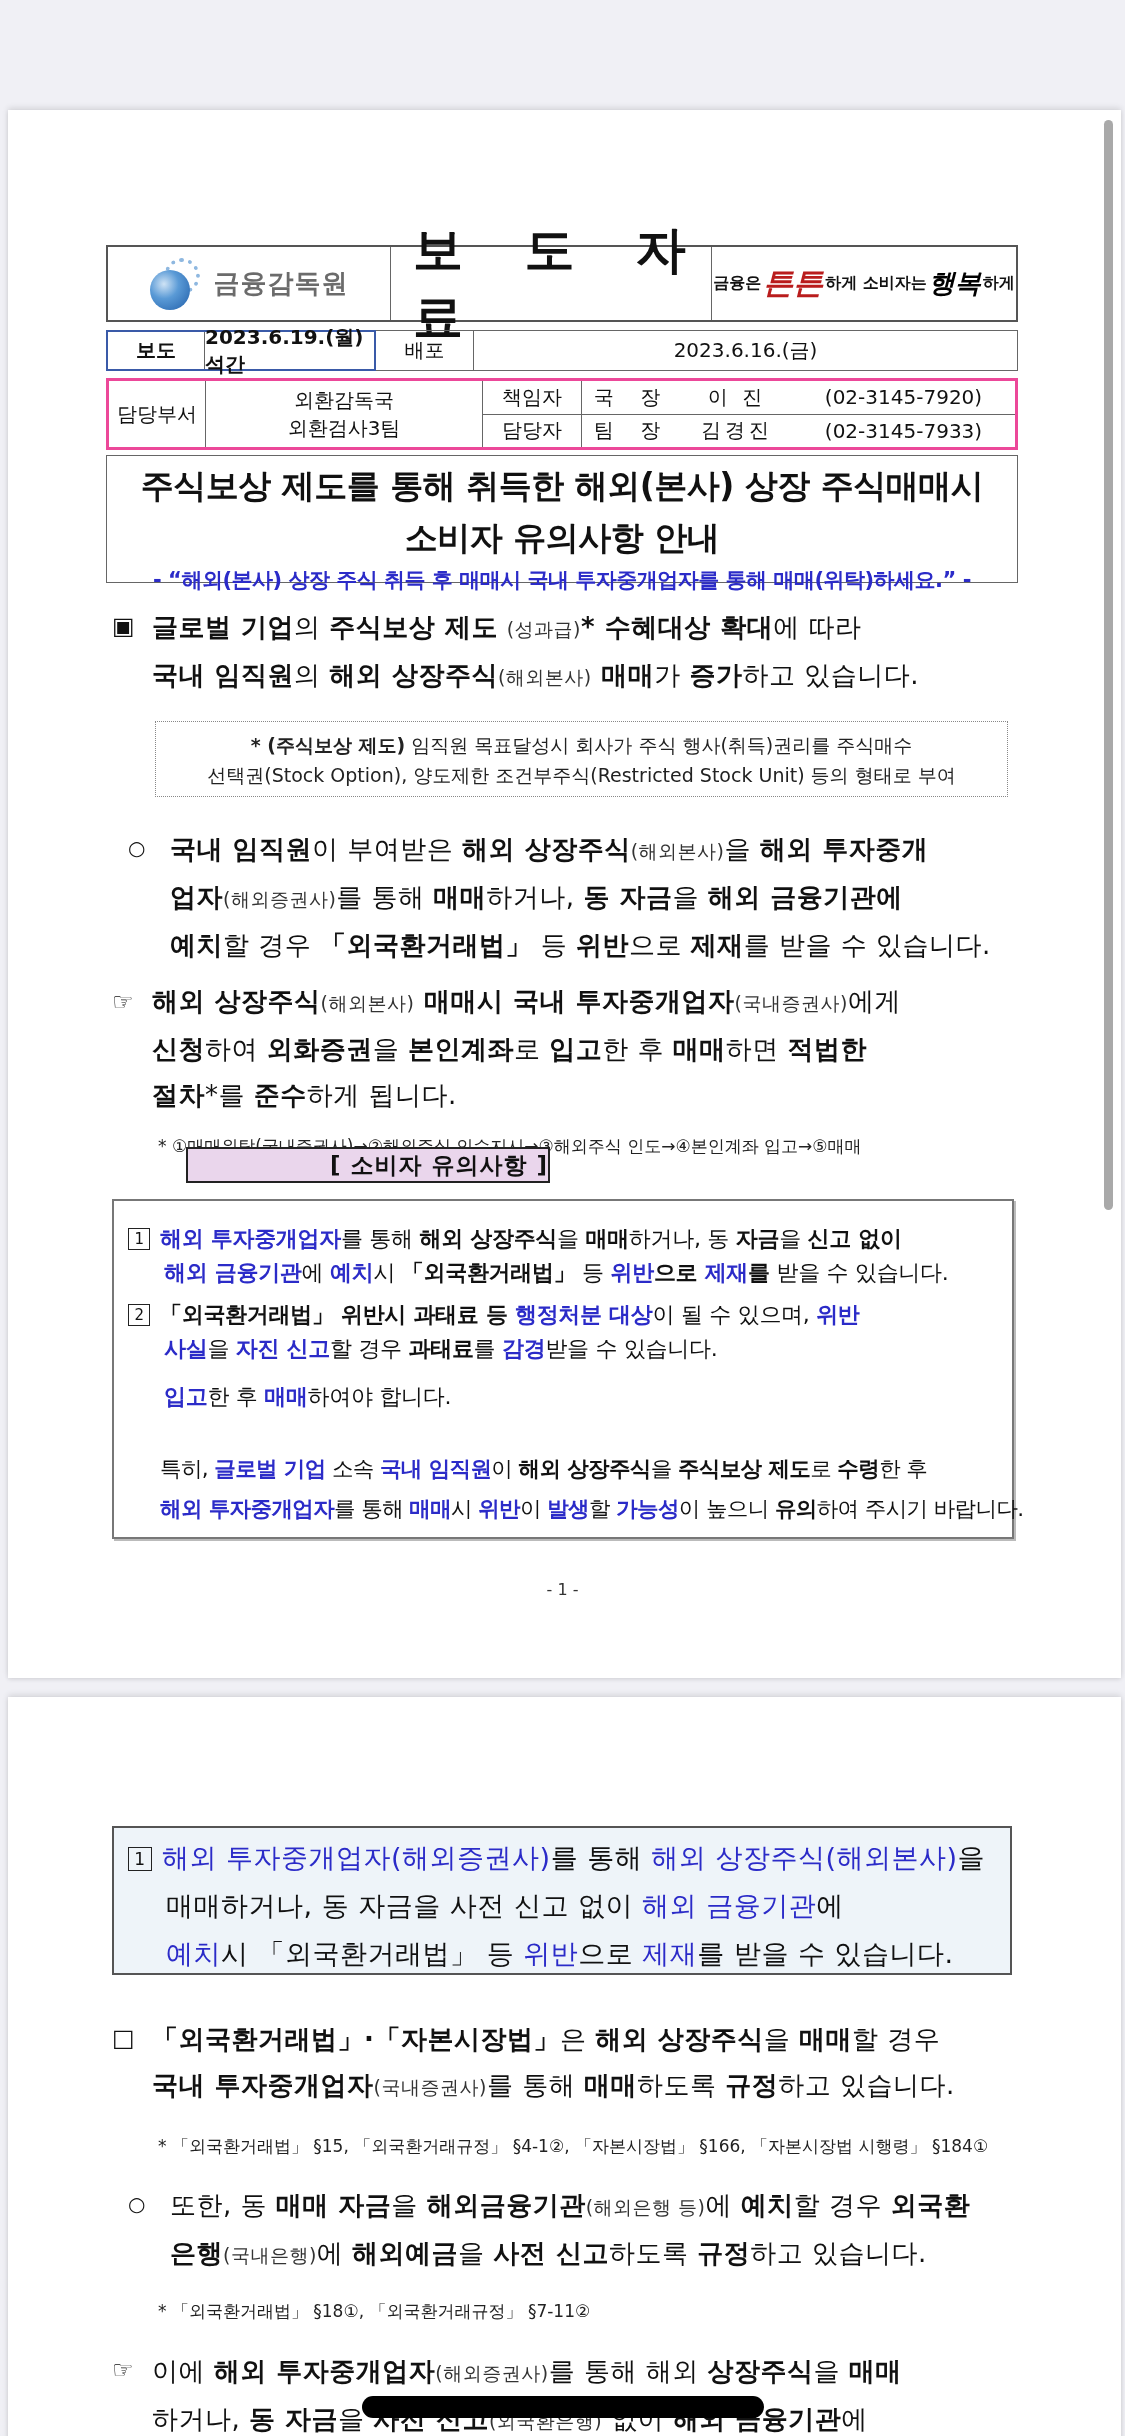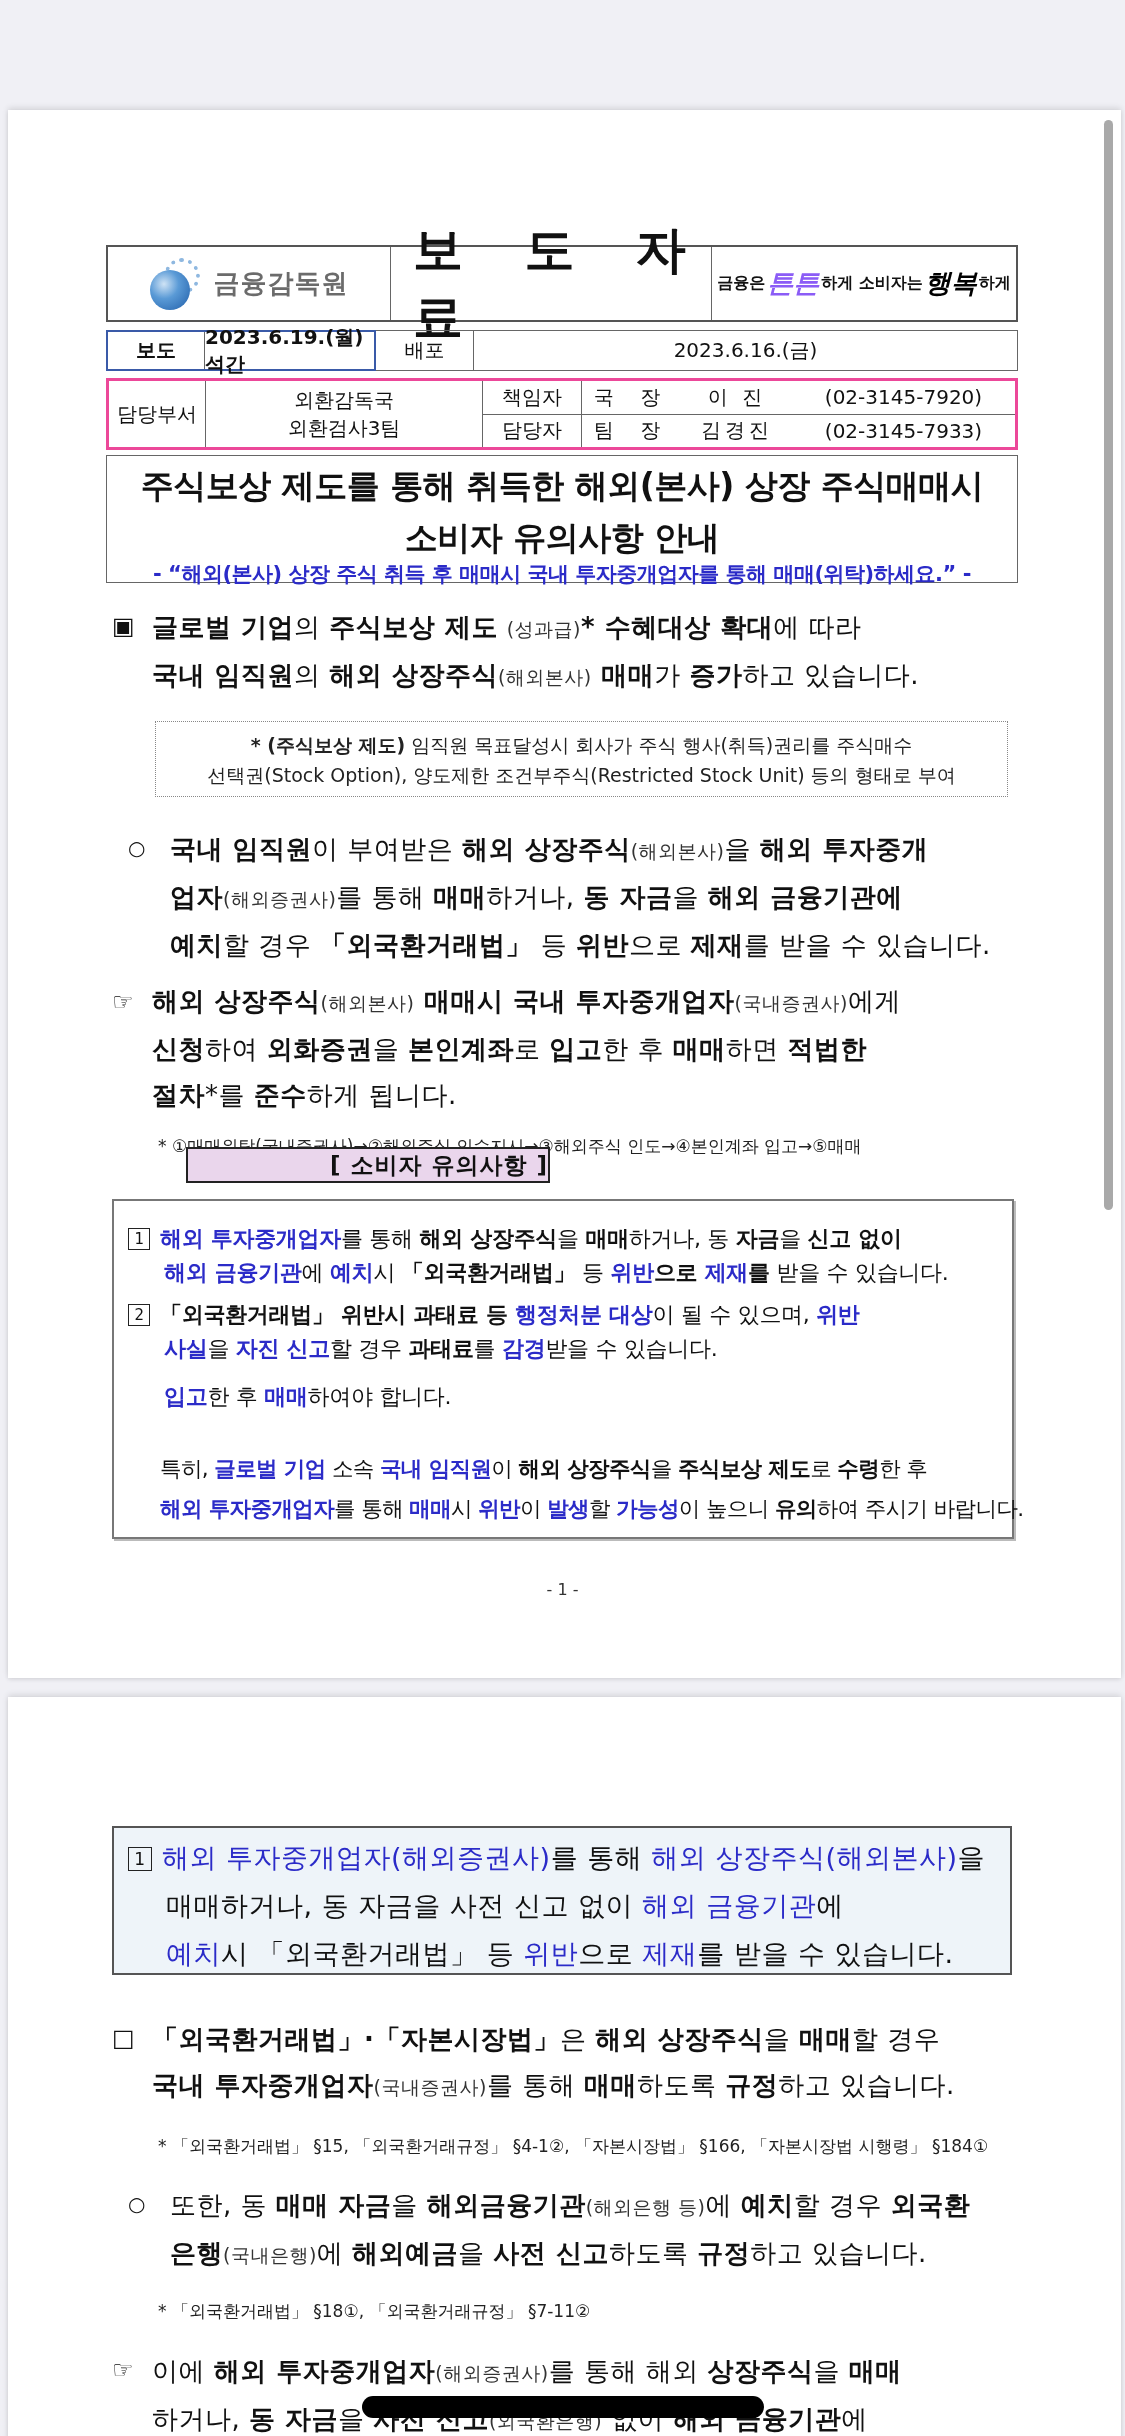--- a/index.html
+++ b/index.html
@@ -26,21 +26,21 @@
   .hdr .cell { height:100%; display:flex; align-items:center; justify-content:center; box-sizing:border-box; }
   .hdr .logo { width:283px; border-right:1px solid #666; gap:12px; }
   .hdr .title { width:321px; border-right:1px solid #666; font-size:50px; font-weight:bold; letter-spacing:22px; padding-left:22px; }
   .hdr .slogan { flex:1; font-size:16px; font-weight:bold; gap:2px; }
   .orb { width:52px; height:52px; position:relative; }
   .orb .ball { position:absolute; left:0; top:12px; width:40px; height:40px; border-radius:50%;
     background: radial-gradient(circle at 35% 35%, #cfe3f5 0%, #5a9ad6 40%, #1f5da8 100%); }
   .orb .ring { position:absolute; left:14px; top:0; width:36px; height:36px; border-radius:50%;
     border:4px dotted #8fb8e0; box-sizing:border-box; }
   .logo-text { font-size:26px; font-weight:bold; color:#6b6b6b; letter-spacing:1px; }
-  .sl-blue { color:#8b5cf6; font-size:26px; font-style:italic; }
+  .sl-blue { color:#b91c1c; font-size:30px; font-style:italic; }
   .sl-orange { color:#000000; font-size:26px; font-style:italic; }
 
   
   .row1 { position:absolute; left:106px; top:330px; width:912px; height:41px; display:flex; box-sizing:border-box; }
   .row1 .c { display:flex; align-items:center; justify-content:center; box-sizing:border-box; font-size:20px; height:100%; }
   .row1 .c1 { width:270px; border:2px solid #3a5aa8; display:flex; }
   .row1 .c1 .k { width:96px; border-right:1px solid #666; font-weight:bold; display:flex; align-items:center; justify-content:center; height:100%; }
   .row1 .c1 .v { flex:1; font-weight:bold; display:flex; align-items:center; justify-content:center; height:100%; }
   .row1 .c3 { width:98px; border:1px solid #666; border-left:none; }
   .row1 .c4 { flex:1; border:1px solid #666; border-left:none; }
@@ -51,21 +51,21 @@
   .row2 .people { flex:1; display:flex; flex-direction:column; }
   .row2 .person { flex:1; display:flex; align-items:center; }
   .row2 .person + .person { border-top:1px solid #666; }
   .row2 .role { width:98px; border-right:1px solid #666; height:100%; display:flex; align-items:center; justify-content:center; }
   .row2 .rank { width:100px; text-align:center; letter-spacing:10px; }
   .row2 .name { width:110px; text-align:center; letter-spacing:4px; }
   .row2 .phone { flex:1; text-align:center; }
 
   .titlebox { position:absolute; left:106px; top:455px; width:912px; height:128px; border:1px solid #666; box-sizing:border-box; text-align:center; }
   .titlebox .t1 { font-size:33px; font-weight:bold; line-height:44px; margin-top:8px; letter-spacing:-0.5px; }
-  .titlebox .sub { font-size:21px; font-weight:bold; color:#2b2bc8; letter-spacing:-0.5px; }
+  .titlebox .sub { font-size:21px; font-weight:bold; color:#2b2bc8; margin-top:6px; letter-spacing:-0.5px; }
 
   .para { position:absolute; font-size:26px; line-height:46px; color:#111; letter-spacing:0.5px; }
   .para b { font-weight:bold; }
   .sm { font-size:19px; font-weight:normal; color:#333; }
   .blue { color:#2b2bc8; font-weight:bold; }
   .bullet { position:absolute; font-size:24px; }
 
   .notebox { position:absolute; left:155px; top:721px; width:853px; height:76px; border:1px dotted #888; box-sizing:border-box;
     font-size:19px; line-height:30px; text-align:center; padding-top:8px; color:#222; }
   .foot { position:absolute; font-size:17px; color:#222; }

